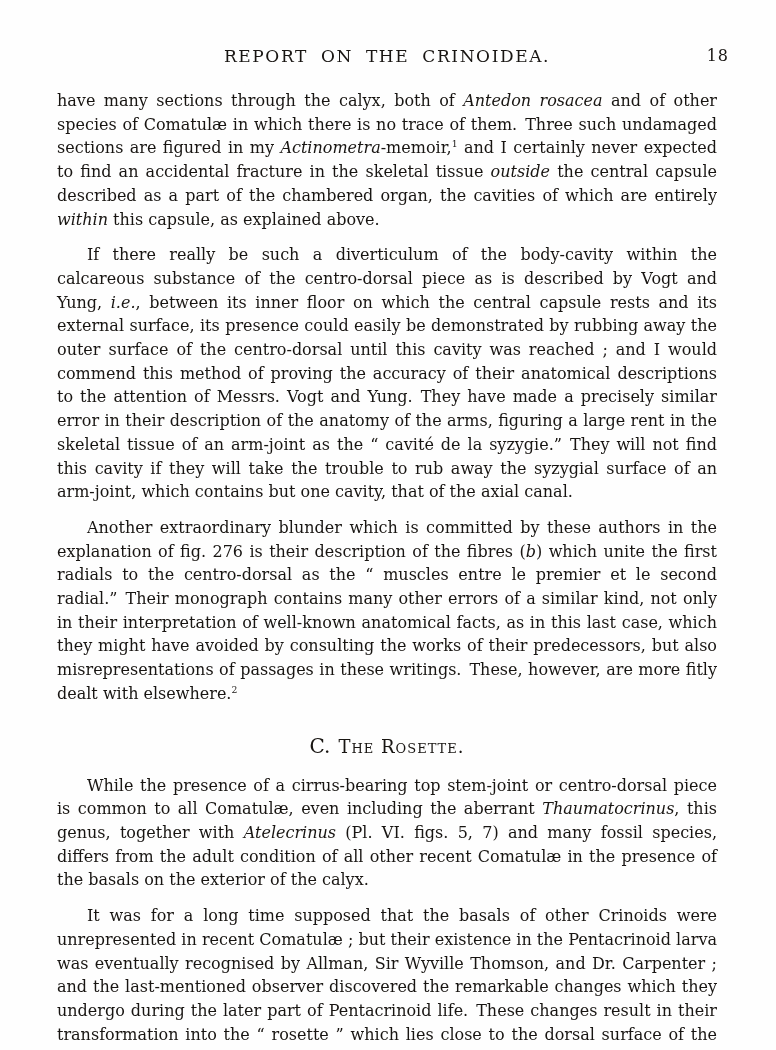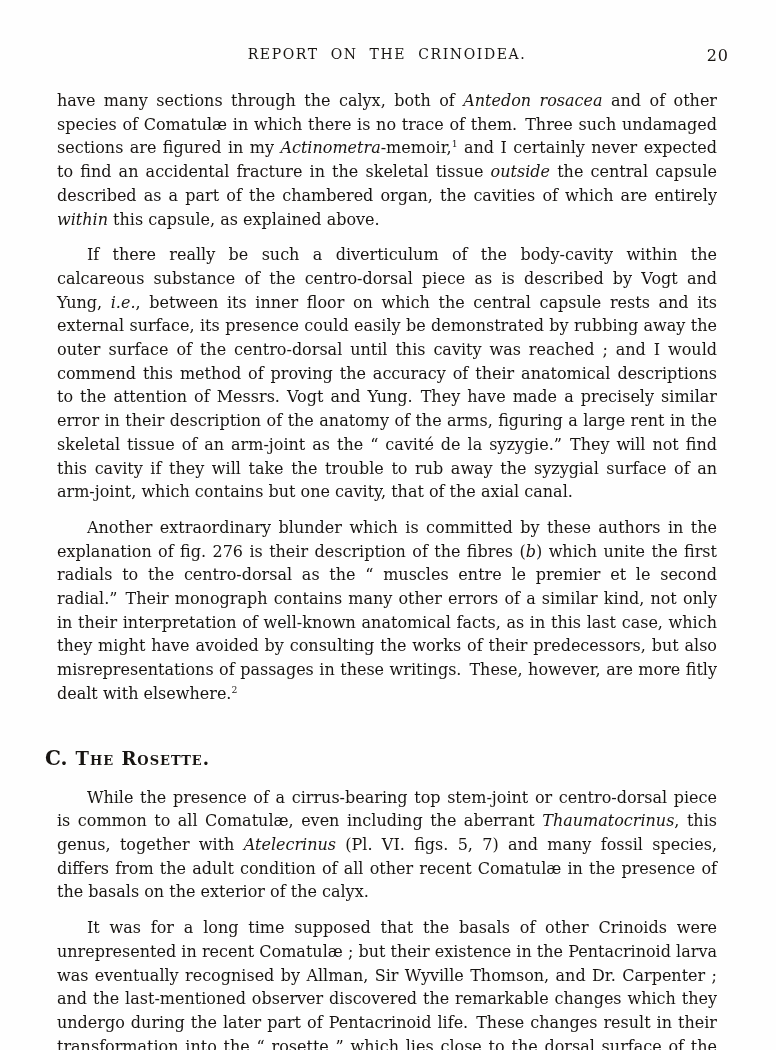--- a/index.html
+++ b/index.html
@@ -22,21 +22,21 @@
     left: 45px;
     top: 46px;
     width: 684px;
   }
   .running-head-row {
     position: relative;
     height: 22px;
   }
   .running-title {
     text-align: center;
-    font-size: 14px;
+    font-size: 17px;
     letter-spacing: 1.6px;
     word-spacing: 6px;
     white-space: nowrap;
   }
   .page-number {
     position: absolute;
     right: 0;
     top: 0;
     font-size: 16px;
     letter-spacing: 1px;
@@ -53,44 +53,44 @@
   }
   p.para.indent {
     text-indent: 30px;
   }
   sup {
     font-size: 0.58em;
     vertical-align: super;
     line-height: 0;
   }
   .section-heading {
+    text-align: center;
     text-indent: 0;
-    margin: 40px 0 14px 0;
+    margin: 28px 0 14px 0;
     line-height: 24px;
-    font-weight: bold;
   }
   .heading-prefix {
     font-size: 20px;
   }
   .heading-title {
     font-variant: small-caps;
     font-size: 18px;
     letter-spacing: 1px;
     margin-left: 8px;
   }
 </style>
 </head>
 <body>
 
 <div class="page">
   <div class="content">
 
     <div class="running-head-row">
       <div class="running-title">REPORT ON THE CRINOIDEA.</div>
-      <div class="page-number">20</div>
+      <div class="page-number">18</div>
     </div>
 
     <div class="body-blocks">
         <p class="para"><span>have many sections through the calyx, both of </span><i>Antedon rosacea</i><span> and of other species of Comatulæ in which there is no trace of them. Three such undamaged sections are figured in my </span><i>Actinometra</i><span>-memoir,</span><sup>1</sup><span> and I certainly never expected to find an accidental fracture in the skeletal tissue </span><i>outside</i><span> the central capsule described as a part of the chambered organ, the cavities of which are entirely </span><i>within</i><span> this capsule, as explained above.</span></p>
         <p class="para indent"><span>If there really be such a diverticulum of the body-cavity within the calcareous substance of the centro-dorsal piece as is described by Vogt and Yung, </span><i>i.e.</i><span>, between its inner floor on which the central capsule rests and its external surface, its presence could easily be demonstrated by rubbing away the outer surface of the centro-dorsal until this cavity was reached&nbsp;; and I would commend this method of proving the accuracy of their anatomical descriptions to the attention of Messrs. Vogt and Yung. They have made a precisely similar error in their description of the anatomy of the arms, figuring a large rent in the skeletal tissue of an arm-joint as the “&nbsp;cavité de la syzygie.” They will not find this cavity if they will take the trouble to rub away the syzygial surface of an arm-joint, which contains but one cavity, that of the axial canal.</span></p>
         <p class="para indent"><span>Another extraordinary blunder which is committed by these authors in the explanation of fig. 276 is their description of the fibres (</span><i>b</i><span>) which unite the first radials to the centro-dorsal as the “&nbsp;muscles entre le premier et le second radial.” Their monograph contains many other errors of a similar kind, not only in their interpretation of well-known anatomical facts, as in this last case, which they might have avoided by consulting the works of their predecessors, but also misrepresentations of passages in these writings. These, however, are more fitly dealt with elsewhere.</span><sup>2</sup></p>
         <div class="section-heading"><span class="heading-prefix">C.</span><span class="heading-title">The Rosette.</span></div>
         <p class="para indent"><span>While the presence of a cirrus-bearing top stem-joint or centro-dorsal piece is common to all Comatulæ, even including the aberrant </span><i>Thaumatocrinus</i><span>, this genus, together with </span><i>Atelecrinus</i><span> (Pl. VI. figs. 5, 7) and many fossil species, differs from the adult condition of all other recent Comatulæ in the presence of the basals on the exterior of the calyx.</span></p>
         <p class="para indent"><span>It was for a long time supposed that the basals of other Crinoids were unrepresented in recent Comatulæ&nbsp;; but their existence in the Pentacrinoid larva was eventually recognised by Allman, Sir Wyville Thomson, and Dr. Carpenter&nbsp;; and the last-mentioned observer discovered the remarkable changes which they undergo during the later part of Pentacrinoid life. These changes result in their transformation into the “&nbsp;rosette&nbsp;” which lies close to the dorsal surface of the central funnel within the radials, and covers in the upper opening of the centro-dorsal cavity that lodges the chambered organ (</span><i>sensu stricto</i><span>). It is well seen in the figures of </span></p>
       </div>

